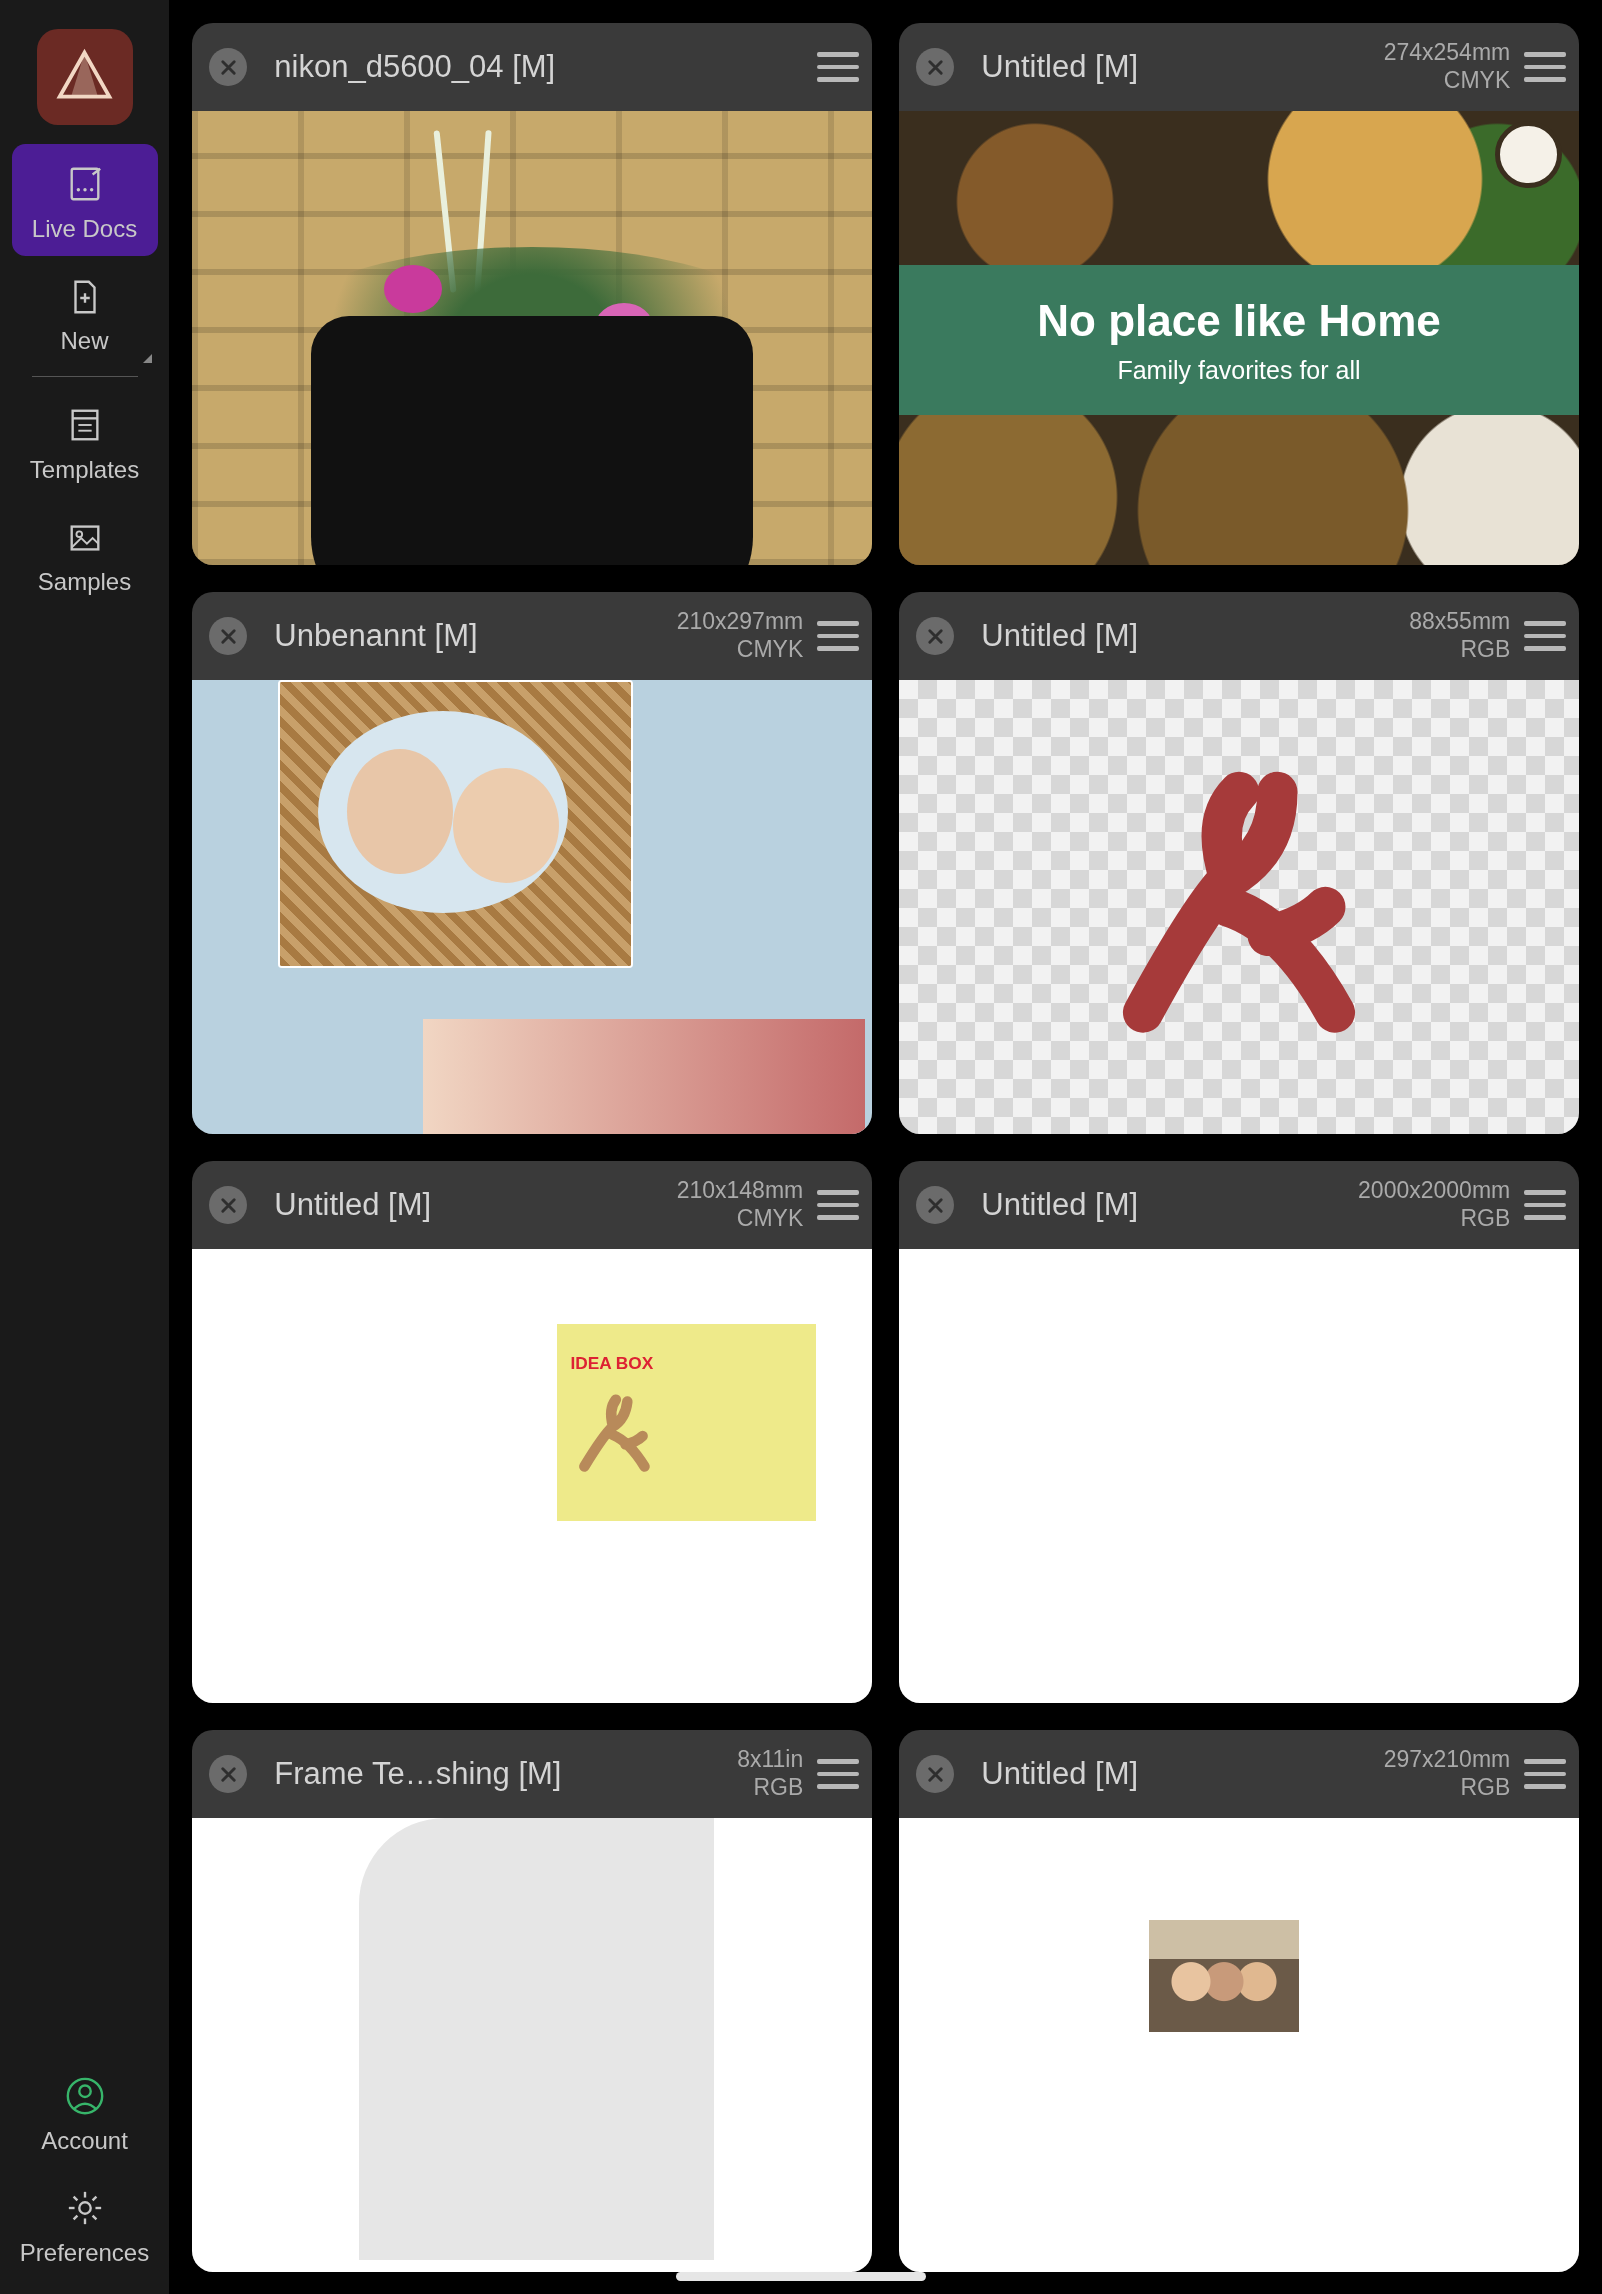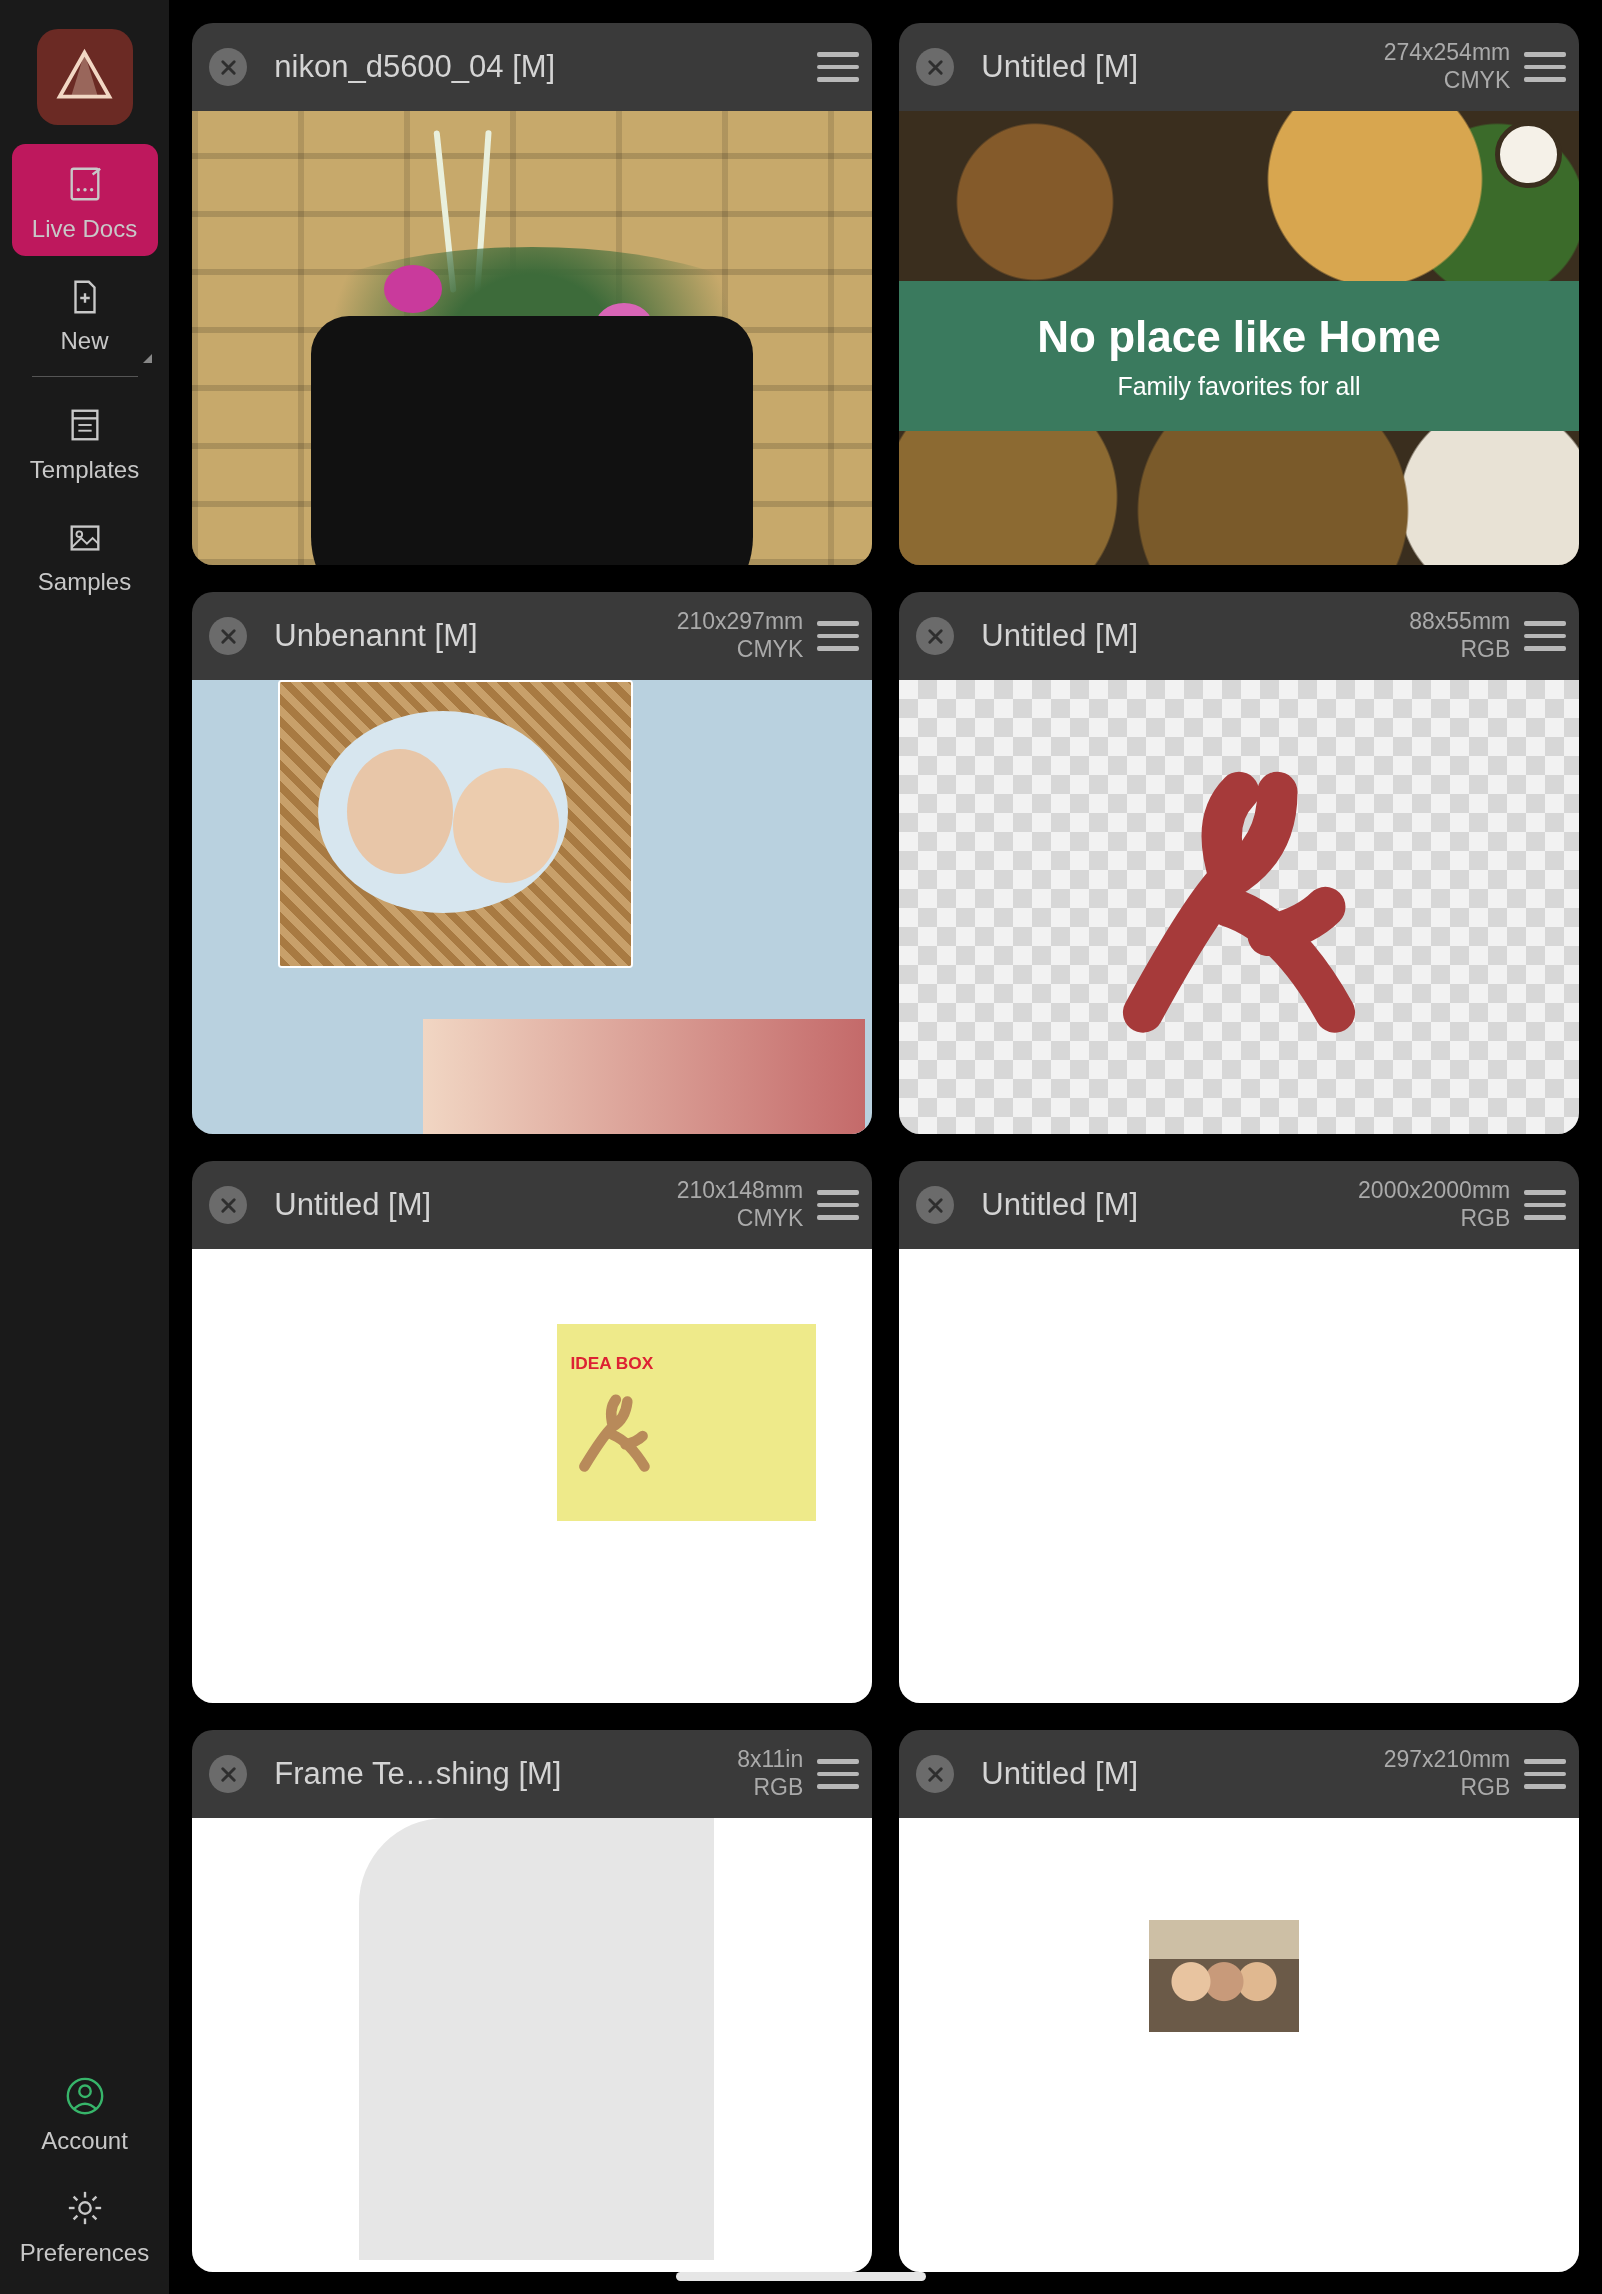--- a/index.html
+++ b/index.html
@@ -29,21 +29,21 @@
     padding: 17.3px 0 13.4px;
     display: flex;
     flex-direction: column;
     align-items: center;
     color: #c8c8c8;
     font-size: 24px;
     position: relative;
   }
   .side-item .icon { width: 46px; height: 46px; margin-bottom: 7.7px; display:flex; align-items:center; justify-content:center; }
   .side-item.active {
-    background: #be185d;
+    background: #4c1d95;
     border-radius: 13.4px;
   }
   .side-sub-tick {
     position:absolute; right:5.8px; bottom:5.8px;
     width:0; height:0;
     border-left:9.6px solid transparent;
     border-bottom:9.6px solid #888;
   }
   .side-divider {
     width: 106px; height: 1px; background: #555; margin: 7.7px 0 7.7px;
@@ -132,21 +132,21 @@
   
   .t2 { background:#2b2318; }
   .t2 .food{position:absolute;inset:0;background:
      radial-gradient(circle at 20% 20%,#845a2a 0 77px,transparent 79px),
      radial-gradient(circle at 70% 15%,#d8a64f 0 106px,transparent 108px),
      radial-gradient(circle at 88% 22%,#3b6b2a 0 86px,transparent 88px),
      radial-gradient(circle at 15% 85%,#8c6a32 0 115px,transparent 117px),
      radial-gradient(circle at 55% 88%,#7a5a2a 0 134px,transparent 136px),
      radial-gradient(circle at 88% 86%,#e8e2d5 0 96px,transparent 98px),
      #3a2e1e;}
-  .t2 .band{position:absolute;left:0;right:0;top:34%;height:33%;background:#3a7a5e;display:flex;flex-direction:column;align-items:center;justify-content:center;color:#fff;margin-top:16px;}
+  .t2 .band{position:absolute;left:0;right:0;top:34%;height:33%;background:#3a7a5e;display:flex;flex-direction:column;align-items:center;justify-content:center;color:#fff;}
   .t2 .band .big{font-size:44px;font-weight:700;}
   .t2 .band .small{font-size:25px;margin-top:9.6px;}
   .badge{position:absolute;right:17.3px;top:9.6px;width:67px;height:67px;border-radius:50%;background:#f5f1e8;border:5.8px solid #3a2e1e;}
 
   
   .t3 { background:#b9d1df; }
   .t3 .photo{position:absolute;left:86px;top:0;width:355px;height:288px;background:#c8a06a;border:2.9px solid #fff;border-radius:3.8px;overflow:hidden;}
   .t3 .photo::before{content:"";position:absolute;inset:0;background:
      repeating-linear-gradient(45deg,#a87a42 0 7.7px,#c8a06a 7.7px 15.4px);}
   .t3 .hole{position:absolute;left:38px;top:29px;width:250px;height:202px;border-radius:50%;background:#d7e6ef;}

